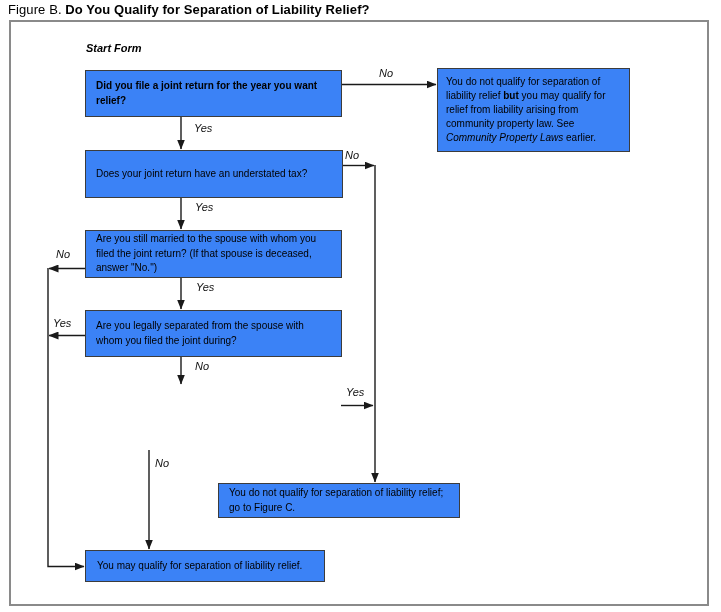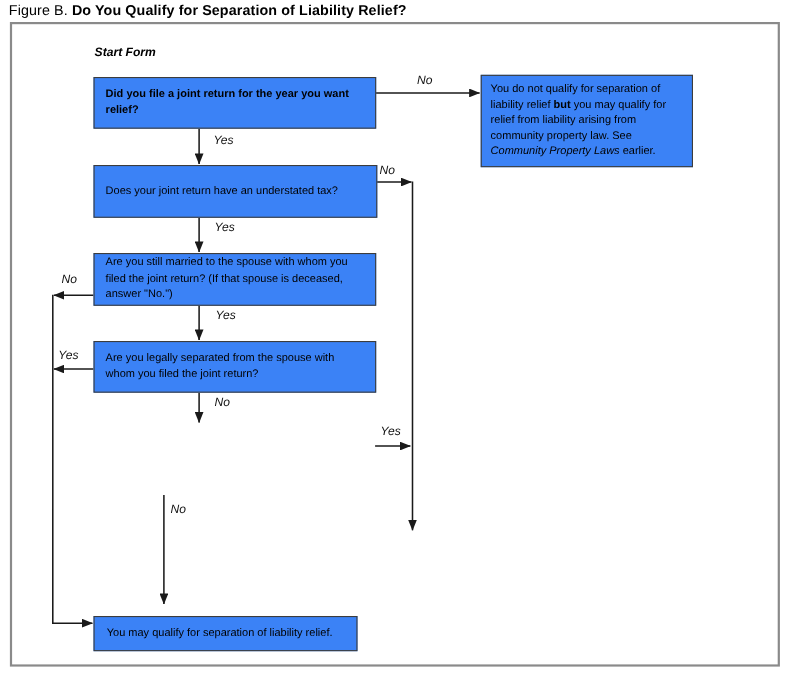--- a/index.html
+++ b/index.html
@@ -14,21 +14,21 @@
     box-sizing:border-box; border:2px solid #8a8a8a; background:#fff;
   }
   .overlay { position:absolute; left:0; top:0; width:721px; height:612px; pointer-events:none; }
   .start-here { position:absolute; left:86px; top:42px; font-size:11px; font-weight:bold; font-style:italic; }
   .qbox, .outbox {
     position:absolute; box-sizing:border-box; background:#3b82f6;
     border:1.4px solid #3c3c3c; display:flex; align-items:center;
     font-size:10px; line-height:14.4px; padding:2px 10px;
   }
   .cp-box { line-height:14px; padding:2px 8px; }
-  .nowrap { white-space:nowrap;margin-top:10px; }
+  .nowrap { white-space:nowrap; }
   .edge-label { position:absolute; font-size:11px; font-style:italic; color:#111; }
   .seg-bold { font-weight:bold; }
   .seg-italic { font-style:italic; }
 </style>
 </head>
 <body>
 
 <div class="page">
 
   <div class="figure-title">
@@ -67,28 +67,31 @@
 
   <div class="qbox" style="left:85px; top:230px; width:257px; height:48px;">
     <span>Are you still married to the spouse with whom you filed the joint return? (If that spouse is deceased, answer "No.")</span>
   </div>
 
   <div class="qbox" style="left:85px; top:150px; width:258px; height:48px;">
     <span>Does your joint return have an understated tax?</span>
   </div>
 
   <div class="qbox" style="left:85px; top:310px; width:257px; height:47px;">
-    <span>Are you legally separated from the spouse with whom you filed the joint return?</span>
+    <span>Are you legally separated from the spouse with whom you filed the joint during?</span>
   </div>
 
 
   <div class="outbox cp-box" style="left:437px; top:68px; width:193px; height:84px;">
     <span><span>You do not qualify for separation of liability relief </span><span class="seg-bold">but</span><span> you may qualify for relief from liability arising from community property law. See </span><span class="seg-italic">Community Property Laws</span><span> earlier.</span></span>
   </div>
 
+  <div class="outbox" style="left:218px; top:483px; width:242px; height:35px;">
+    <span>You do not qualify for separation of liability relief; go to Figure C.</span>
+  </div>
 
   <div class="outbox nowrap" style="left:85px; top:550px; width:240px; height:32px; padding:2px 11px;">
     <span>You may qualify for separation of liability relief.</span>
   </div>
 
   <span class="edge-label" style="left:194px; top:122px;">Yes</span>
   <span class="edge-label" style="left:379px; top:67px;">No</span>
   <span class="edge-label" style="left:195px; top:201px;">Yes</span>
   <span class="edge-label" style="left:345px; top:149px;">No</span>
   <span class="edge-label" style="left:196px; top:281px;">Yes</span>

